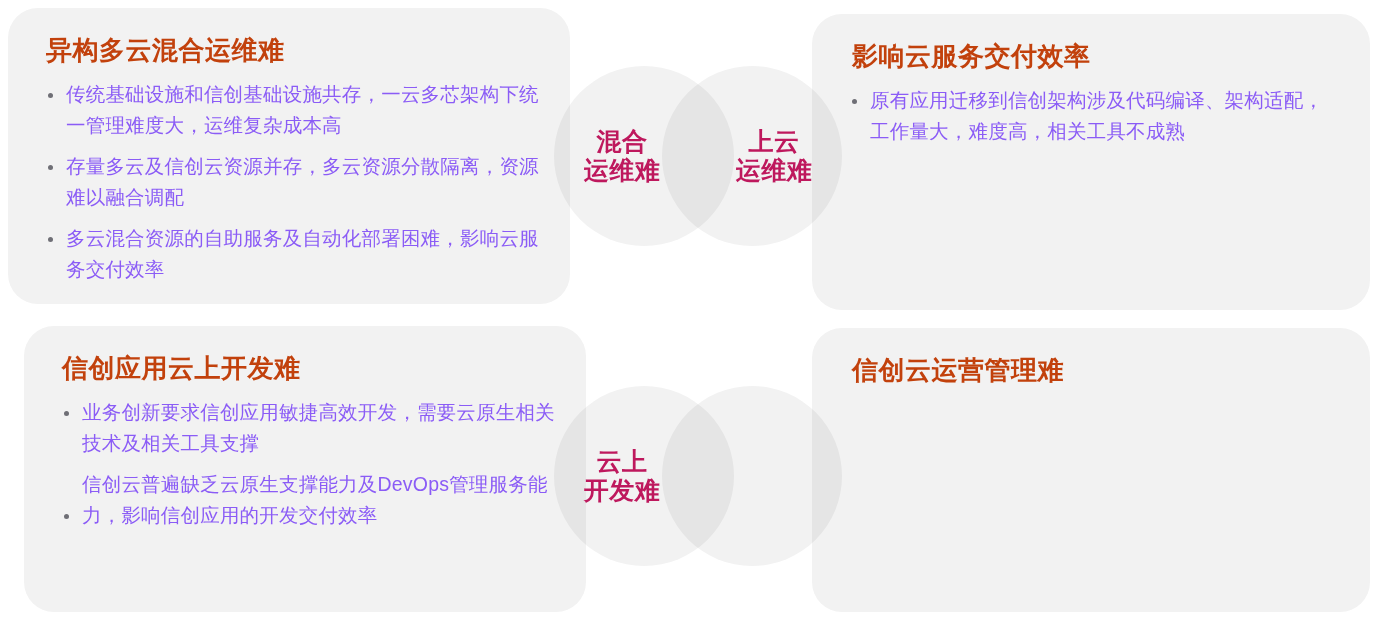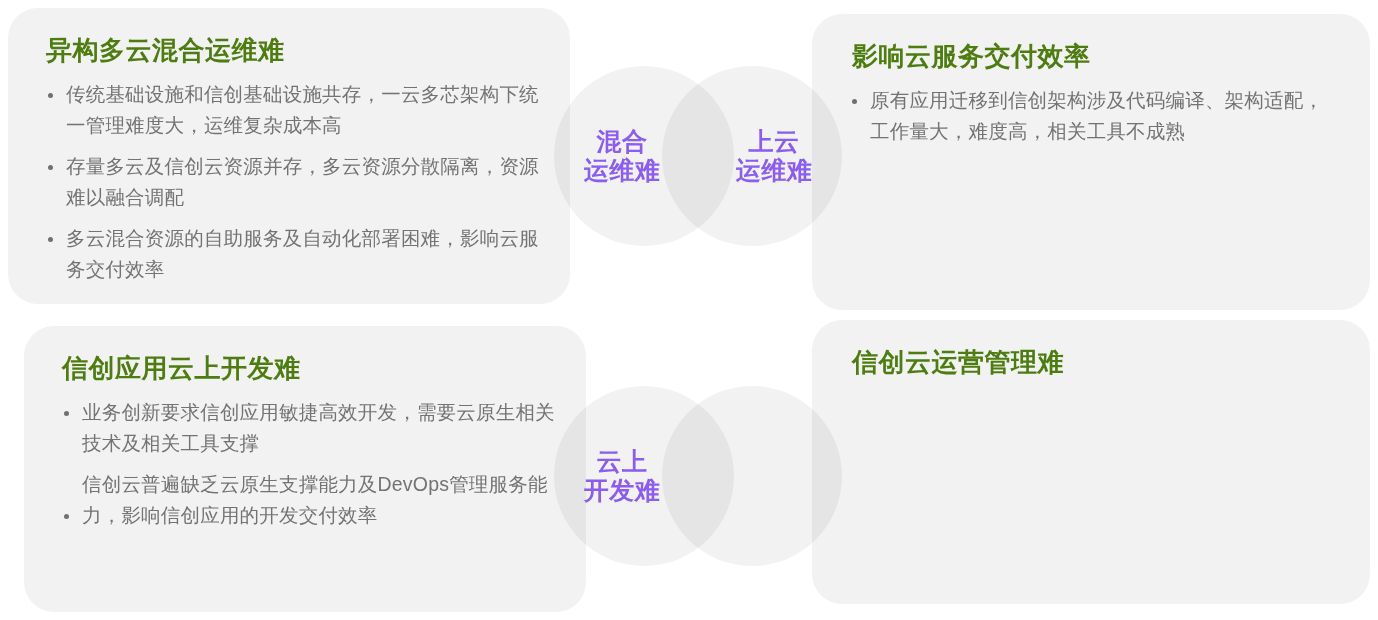--- a/index.html
+++ b/index.html
@@ -25,44 +25,44 @@
   .card {
     position: absolute;
     background: #f2f2f2;
     border-radius: 30px;
     box-sizing: border-box;
     padding: 26px 30px 20px 38px;
   }
   .card-tl { left: 8px;   top: 8px;   width: 562px; height: 296px; }
   .card-tr { left: 812px; top: 14px;  width: 558px; height: 296px; }
   .card-bl { left: 24px;   top: 326px; width: 562px; height: 286px; }
-  .card-br { left: 812px; top: 320px; width: 558px; height: 284px; }
+  .card-br { left: 812px; top: 328px; width: 558px; height: 284px; }
 
   .card-title {
     font-size: 26px;
     font-weight: bold;
-    color: #4d7c0f;
+    color: #c2410c;
     letter-spacing: 0.5px;
     margin: 0 0 12px 0;
     line-height: 1.25;
   }
   .card-tr .card-title,
   .card-br .card-title { margin-left: 2px; }
 
   .bullets {
     list-style: none;
     margin: 0;
     padding: 0;
   }
   .bullet {
     position: relative;
     padding-left: 20px;
     font-size: 19.5px;
     line-height: 1.62;
-    color: #737373;
+    color: #8b5cf6;
     margin-bottom: 9px;
     letter-spacing: 0.2px;
   }
   .bullet .dot {
     position: absolute;
     left: 2px;
     top: 0.72em;
     width: 5px;
     height: 5px;
     border-radius: 50%;
@@ -96,21 +96,21 @@
 
   .venn .lbl {
     position: absolute;
     top: 0;
     width: 180px;
     height: 180px;
     display: flex;
     flex-direction: column;
     align-items: center;
     justify-content: center;
-    color: #8b5cf6;
+    color: #be185d;
     font-weight: bold;
     font-size: 25px;
     line-height: 1.18;
     letter-spacing: 0.5px;
     text-align: center;
     pointer-events: none;
   }
   .venn .lbl span { display: block; white-space: nowrap; }
   .venn .lbl-left  { left: -22px; }
   .venn .lbl-right { left: 130px; }

